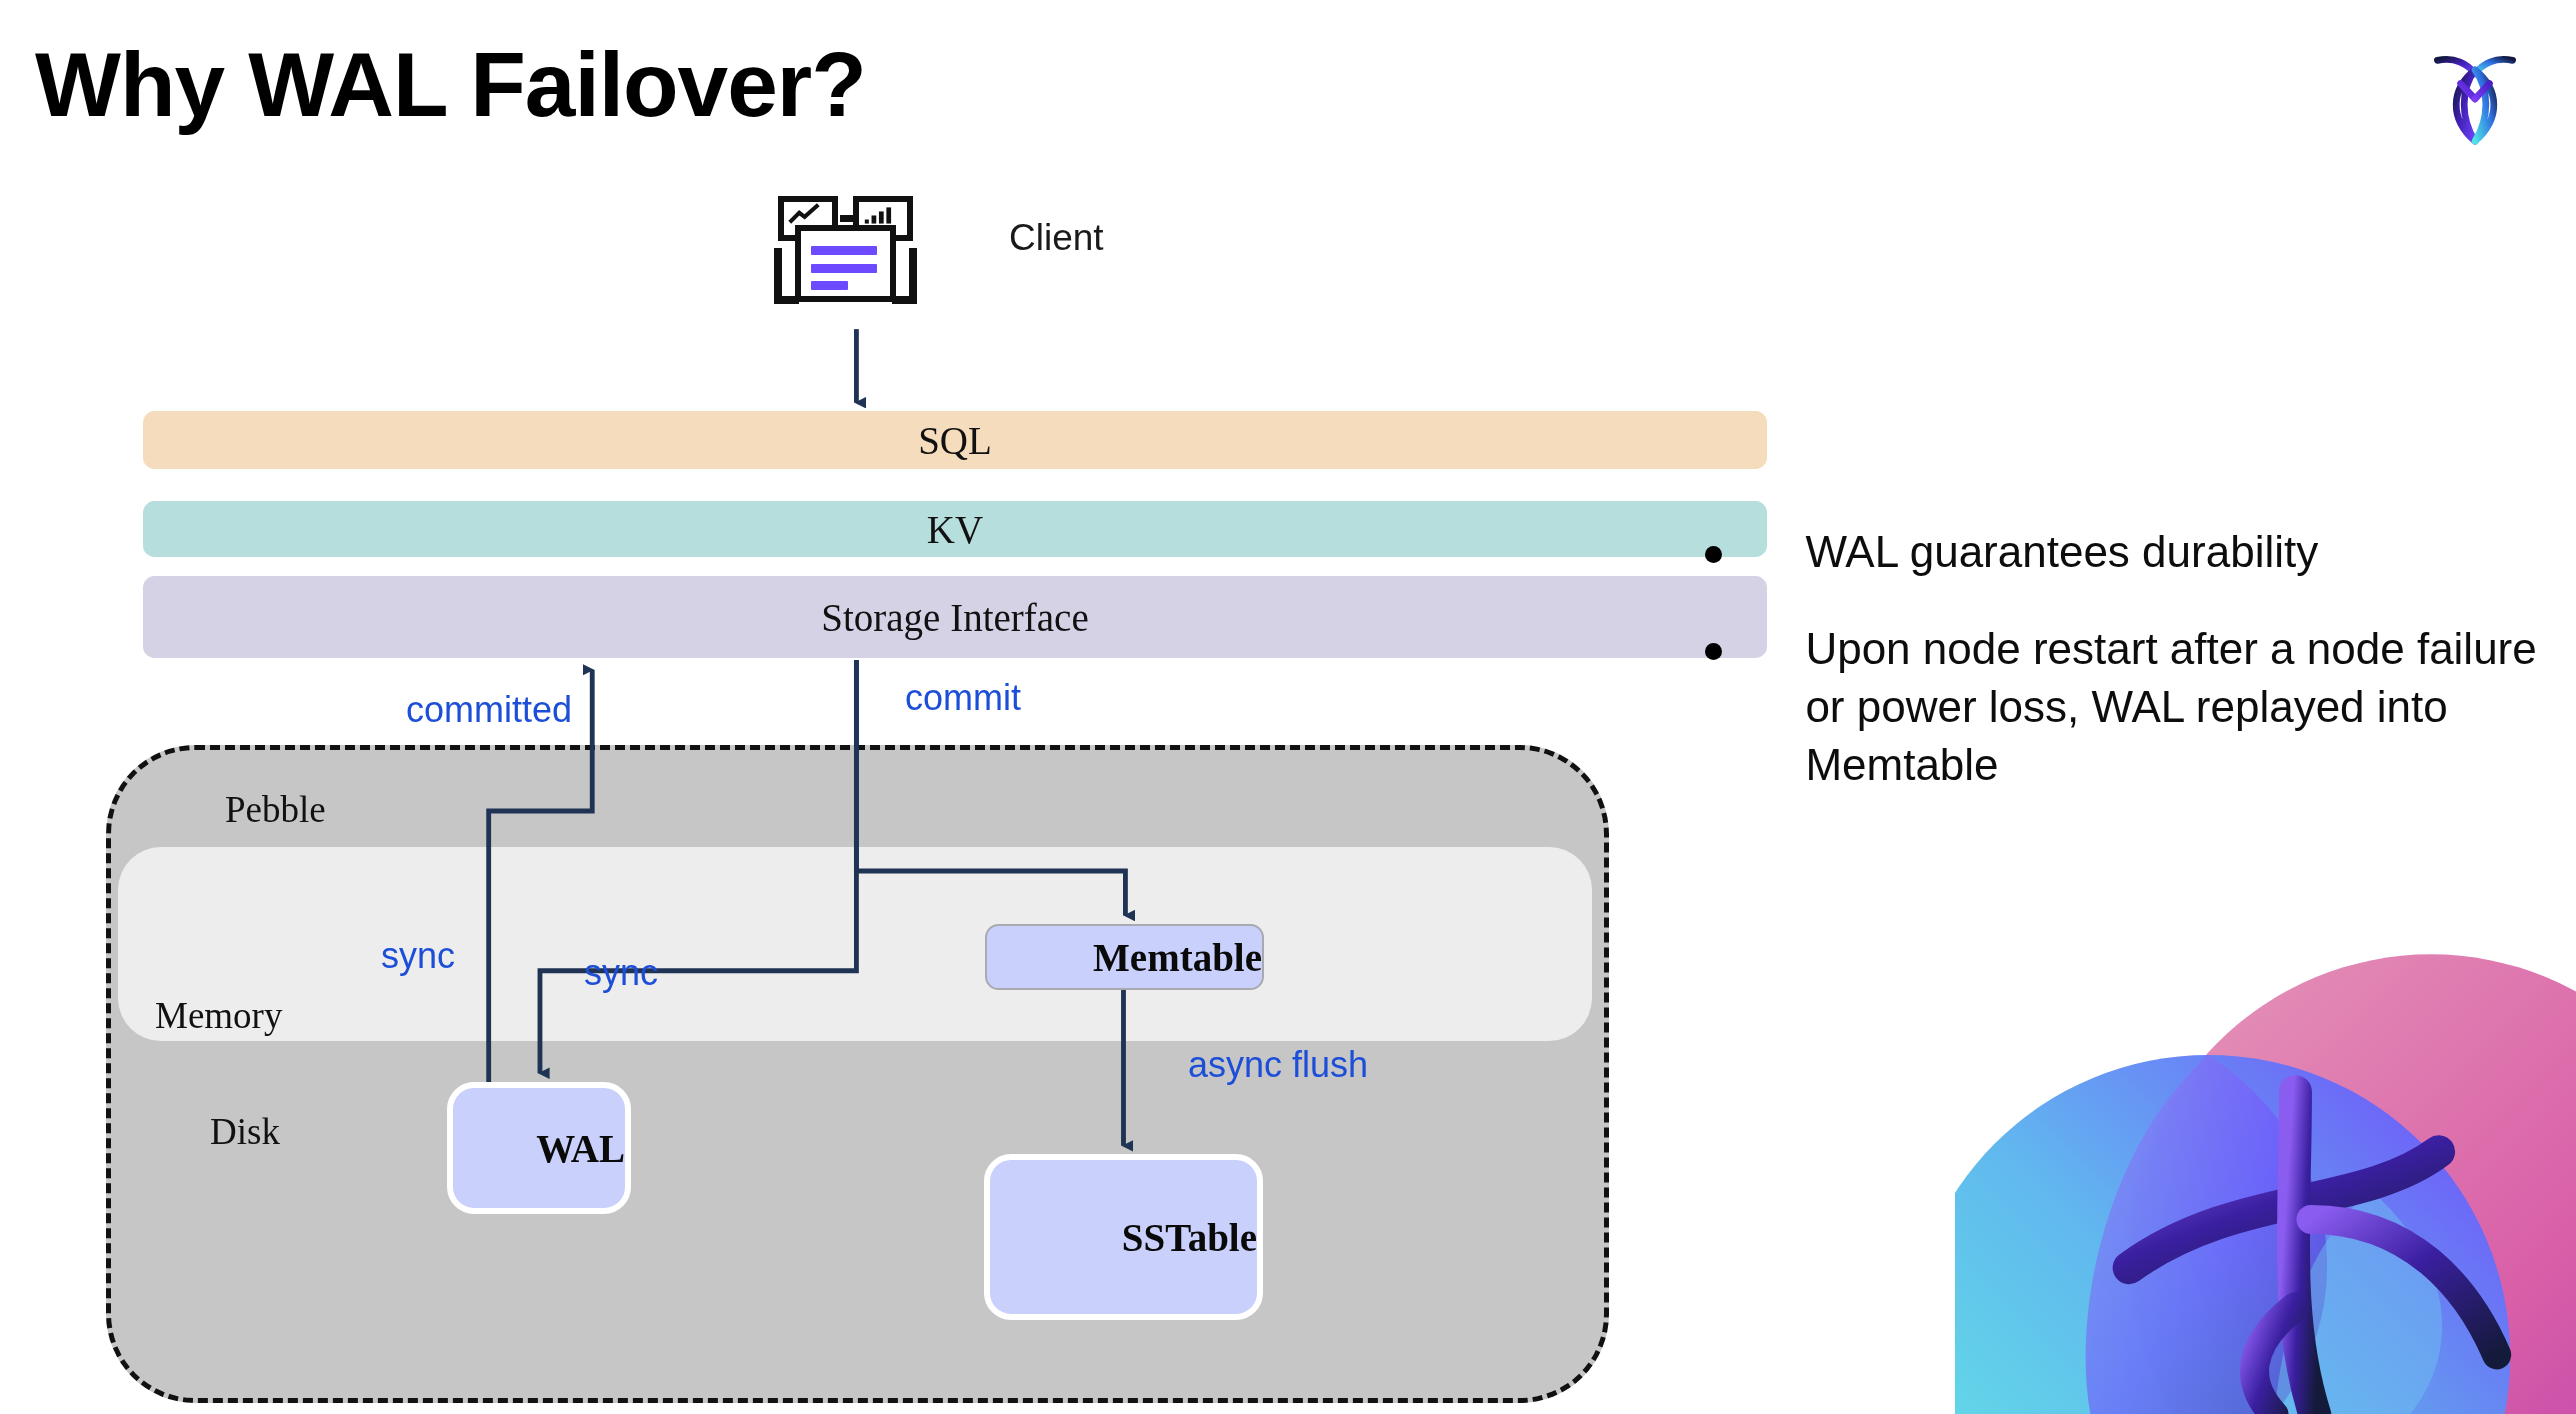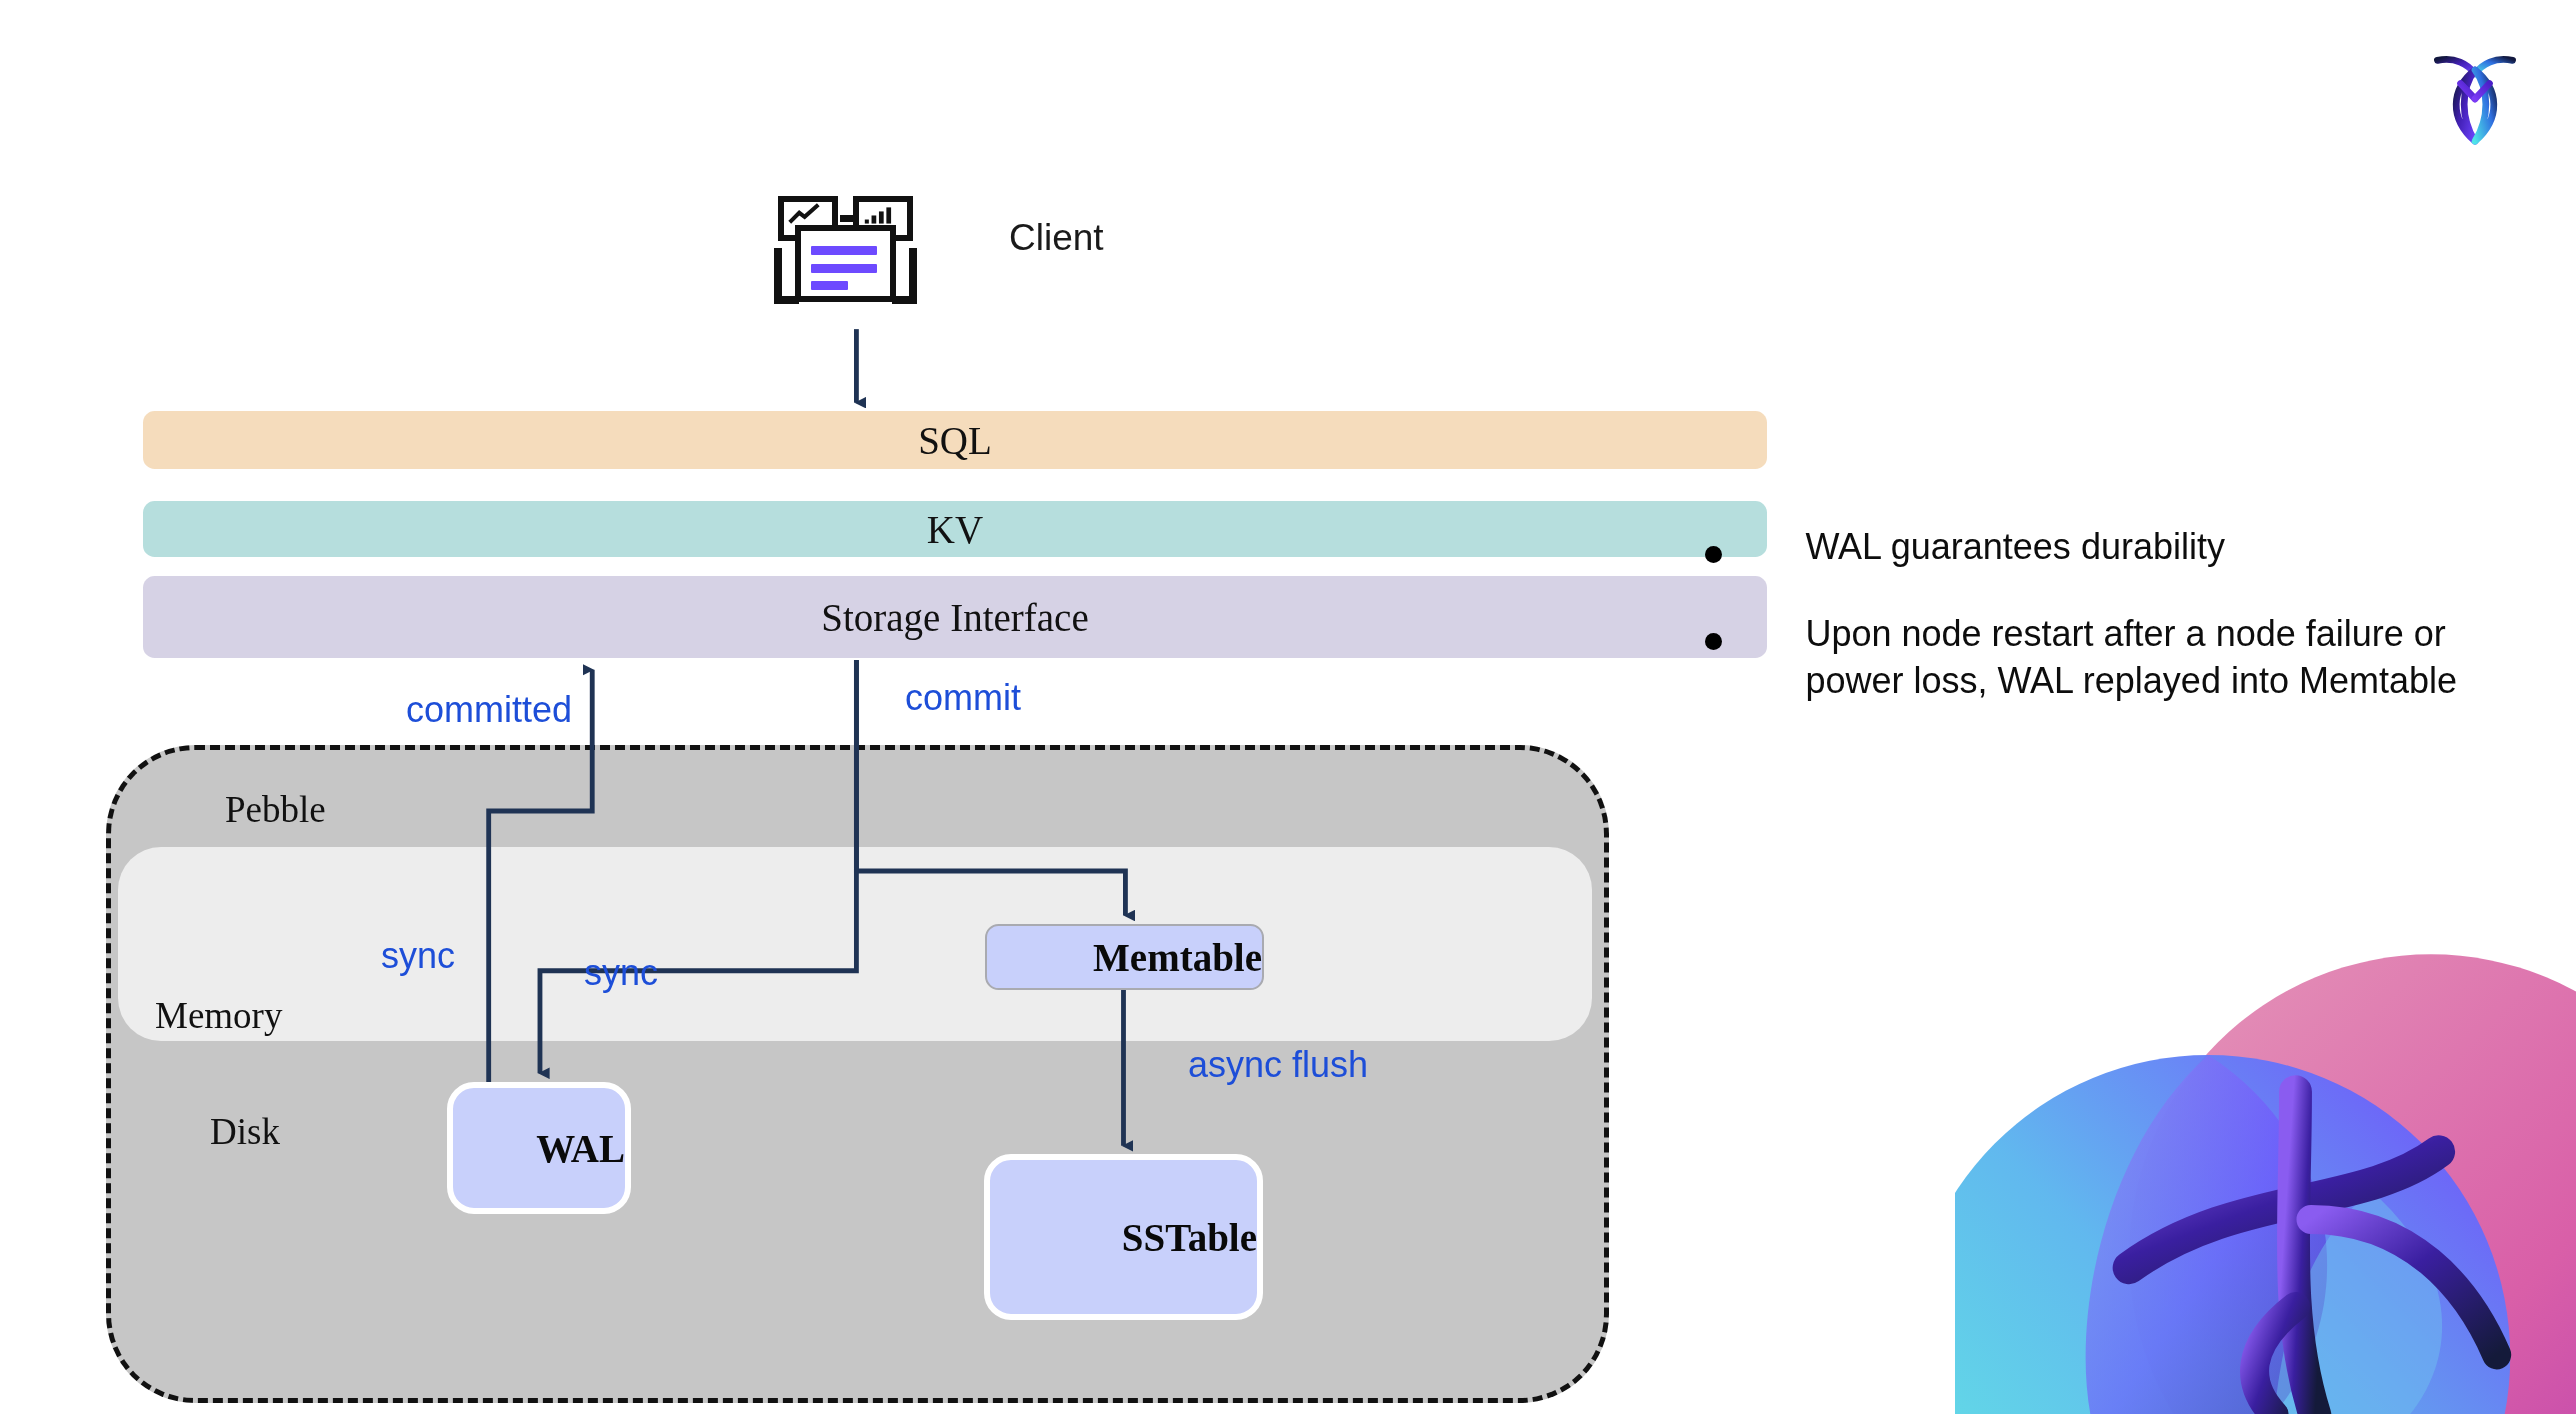--- a/index.html
+++ b/index.html
@@ -115,28 +115,29 @@
 
   
   #bullet-list{position:absolute;left:1705px;top:523px;width:832px;}
   .bullet-row{display:flex;align-items:flex-start;margin-bottom:39px;}
   .bullet-dot{
     flex:0 0 auto;width:17.4px;height:17.4px;border-radius:50%;
     background:#000000;margin-top:23px;margin-right:83px;
   }
   .bullet-text{
     flex:1 1 auto;font-family:"Liberation Sans", sans-serif;
-    font-size:36px;line-height:1.32;color:#0d0d0d;
+    font-size:44px;line-height:1.32;color:#0d0d0d;
   }
 </style>
 </head>
 <body>
 
 <div class="slide">
 
+  <div id="page-title">Why WAL Failover?</div>
 
   <div id="brand-logo">
     <svg viewBox="0 0 110 118" width="106" height="114">
       <defs>
         <linearGradient id="lgA" x1="0" y1="0" x2="1" y2="1">
           <stop offset="0%" stop-color="#11173d"></stop>
           <stop offset="45%" stop-color="#4320b6"></stop>
           <stop offset="100%" stop-color="#6f46ff"></stop>
         </linearGradient>
         <linearGradient id="lgB" x1="1" y1="0" x2="0" y2="1">

